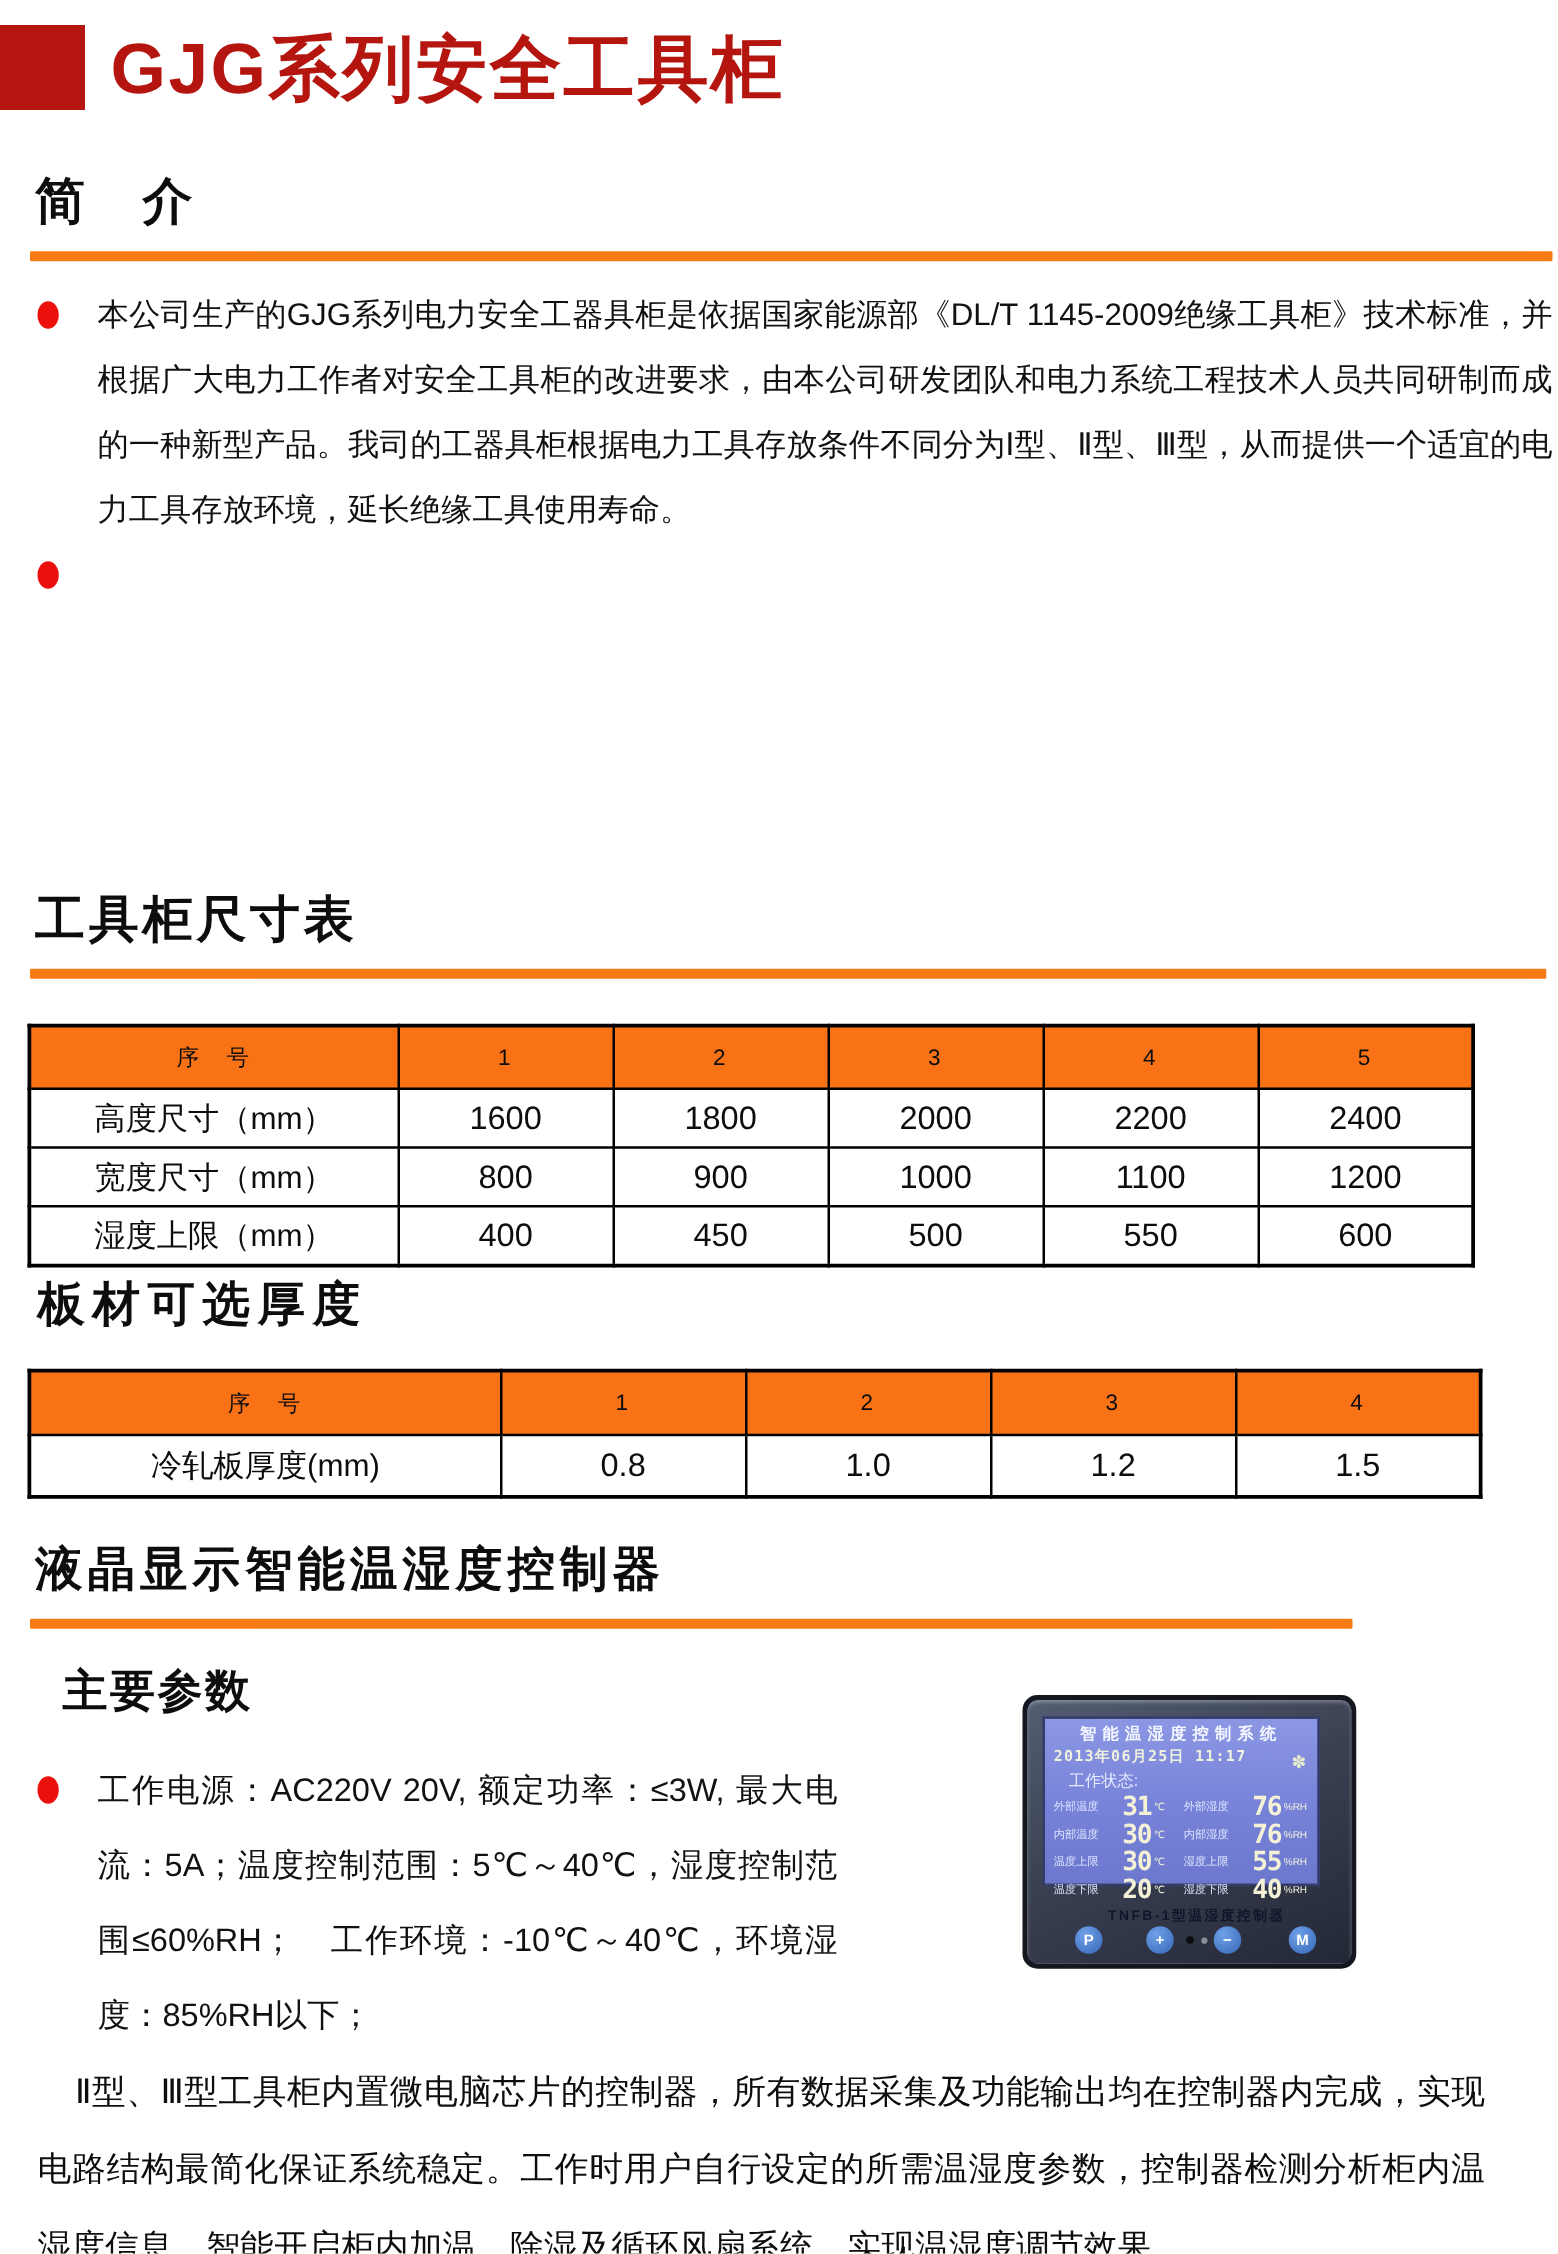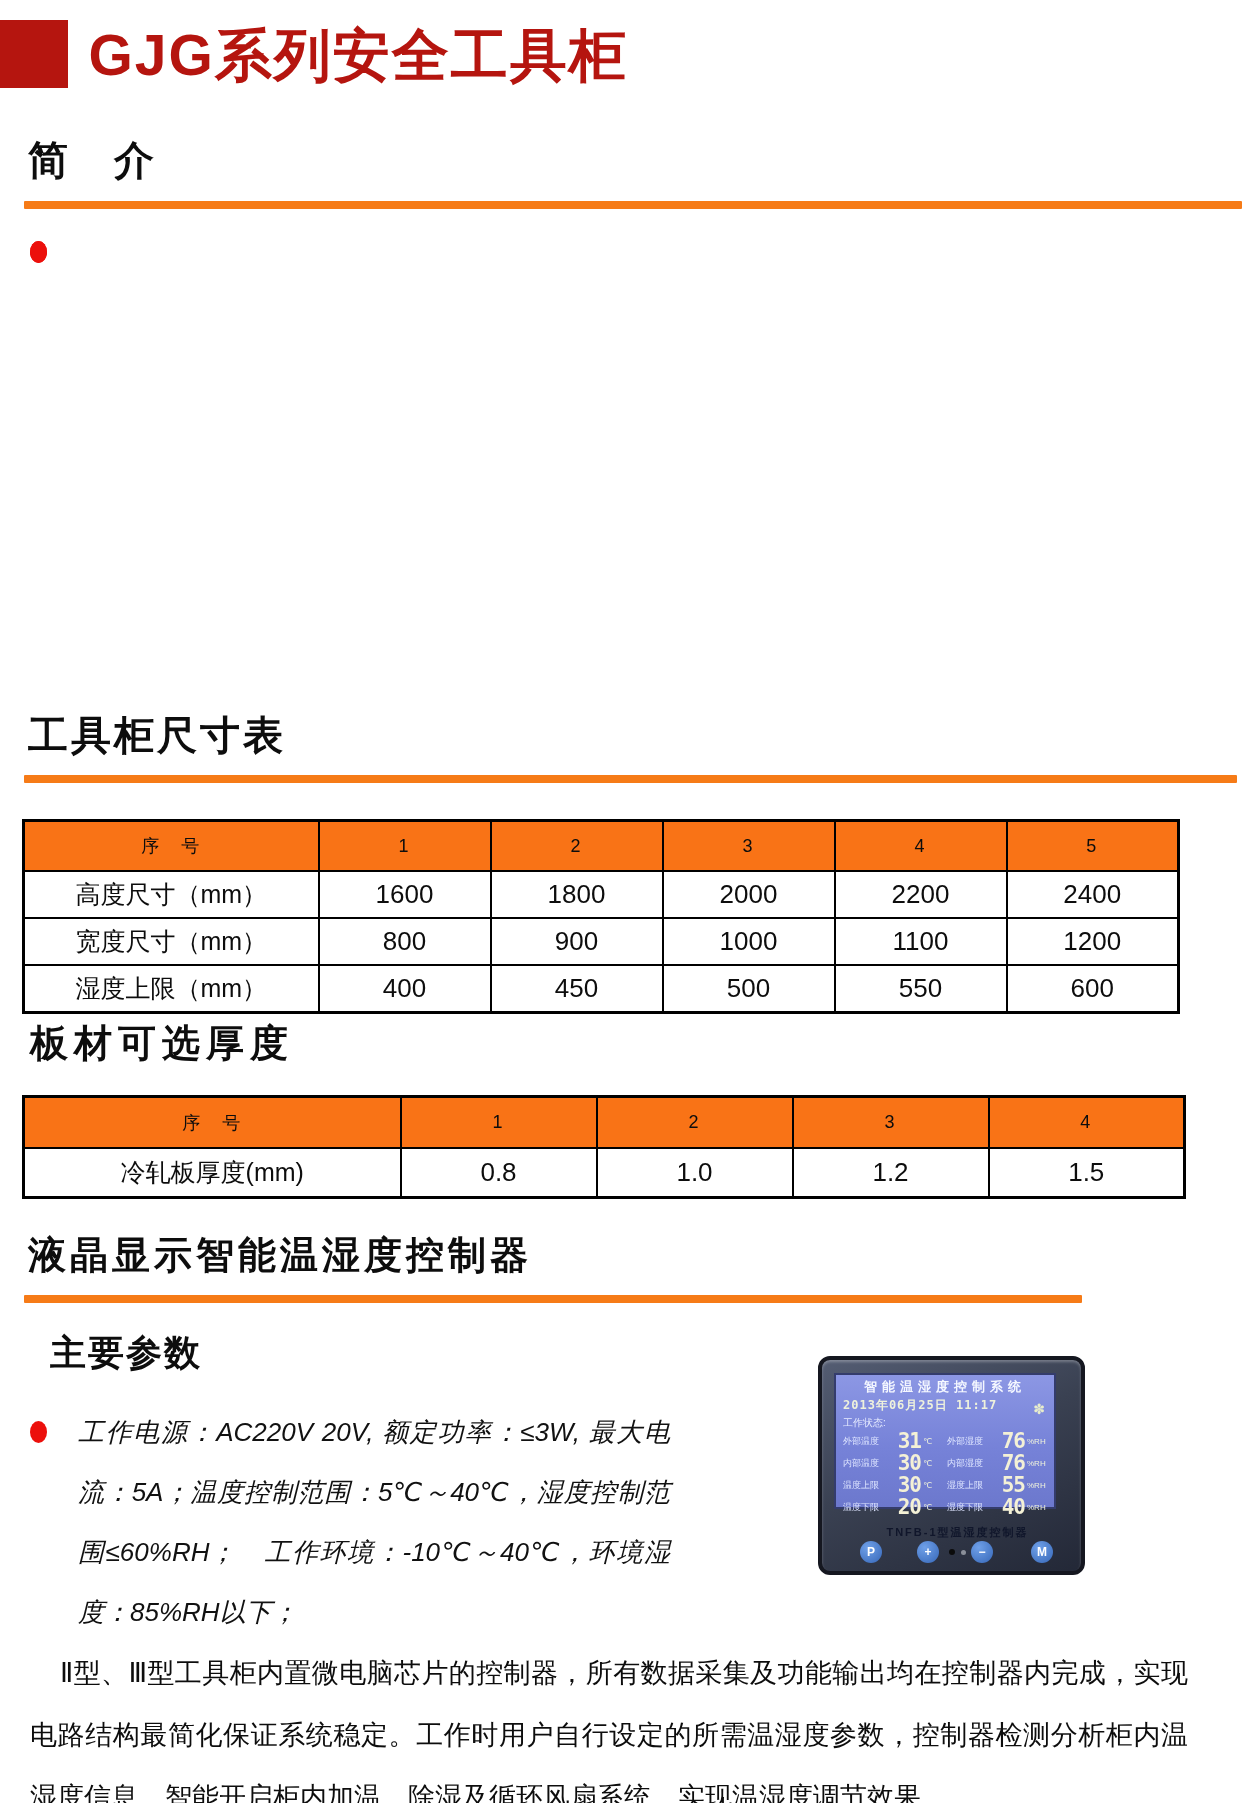--- a/index.html
+++ b/index.html
@@ -50,37 +50,37 @@
   #thick-table thead th{height:49px;}
   #thick-table tbody td{height:47px;}
 
   
   #sec-controller{top:1230px;}
   #sec-controller .h2{font-size:38px;letter-spacing:4px;}
   #sec-controller .rule{width:1058px;margin-top:14px;}
   .params-row{display:flex;margin-top:26px;align-items:flex-start;}
   .params-left{margin-left:30px;width:656px;}
   .h3{font-size:36px;font-weight:bold;margin:0 0 24px 20px;letter-spacing:2px;color:#0d0d0d;}
-  .params-left .bullets{margin:0;width:640px;font-style:italic;}
+  .params-left .bullets{margin:0;width:640px;}
   .params-left .bullets li{font-size:26px;line-height:60px;}
   .params-left .bullets li .dot{top:19px;}
 
   
   .device{position:relative;margin-left:132px;margin-top:27px;width:267px;height:219px;
           border-radius:12px;border:4px solid #151720;box-sizing:border-box;
           background:linear-gradient(155deg,#545D73 0%,#3A4152 45%,#232837 100%);
           box-shadow:inset 0 2px 3px rgba(255,255,255,.28);}
   .lcd{position:absolute;left:12px;top:13px;width:222px;height:136px;box-sizing:border-box;
        background:linear-gradient(180deg,#8C97E4 0%,#7682D8 55%,#6C78CD 100%);
        border:2px solid #343C6C;padding:3px 7px;}
   .lcd-title{font-size:13px;font-weight:bold;color:#F4F7FF;text-align:center;
              letter-spacing:5px;white-space:nowrap;}
   .lcd-date{font-family:"DejaVu Sans Mono",monospace;font-size:12px;font-weight:bold;
             color:#EFF2DC;letter-spacing:1px;margin-top:1px;}
-  .lcd-status{font-size:10px;color:#E6EBFF;margin-top:2px;}
+  .lcd-status{font-size:13px;color:#E6EBFF;margin-top:2px;margin-left:12px;}
   .fan-icon{position:absolute;right:9px;top:26px;color:#E8EDCB;font-size:14px;}
   .lcd-row{display:flex;align-items:center;height:22px;}
   .lcd-label{font-size:9px;color:#DDE4FF;width:46px;flex:none;}
   .lcd-val{font-family:"DejaVu Sans Mono",monospace;font-size:21px;font-weight:bold;
            color:#F4F1D6;width:32px;flex:none;text-align:right;letter-spacing:-1px;}
   .lcd-unit{font-size:8px;color:#EFF2DC;width:18px;flex:none;margin-left:2px;}
   .lcd-label2{margin-left:6px;}
   .model-label{position:absolute;left:0;right:0;bottom:31px;text-align:center;font-size:11px;
                font-weight:bold;color:#10162B;letter-spacing:2px;padding-left:12px;}
   .btn{position:absolute;bottom:8px;width:22px;height:22px;border-radius:50%;
@@ -106,20 +106,21 @@
     <span class="red-square"></span>
     <h1 class="main-title">GJG系列安全工具柜</h1>
   </div>
 
   <div class="section" id="sec-intro">
     <h2 class="h2">简　介</h2>
     <div class="rule"></div>
     <ul class="bullets">
       <li>
         <span class="dot"></span>
+        <span>本公司生产的GJG系列电力安全工器具柜是依据国家能源部《DL/T 1145-2009绝缘工具柜》技术标准，并根据广大电力工作者对安全工具柜的改进要求，由本公司研发团队和电力系统工程技术人员共同研制而成的一种新型产品。我司的工器具柜根据电力工具存放条件不同分为Ⅰ型、Ⅱ型、Ⅲ型，从而提供一个适宜的电力工具存放环境，延长绝缘工具使用寿命。</span>
       </li>
       <li>
         <span class="dot"></span>
       </li>
     </ul>
   </div>
 
   <div class="section" id="sec-size">
     <h2 class="h2">工具柜尺寸表</h2>
     <div class="rule"></div>

